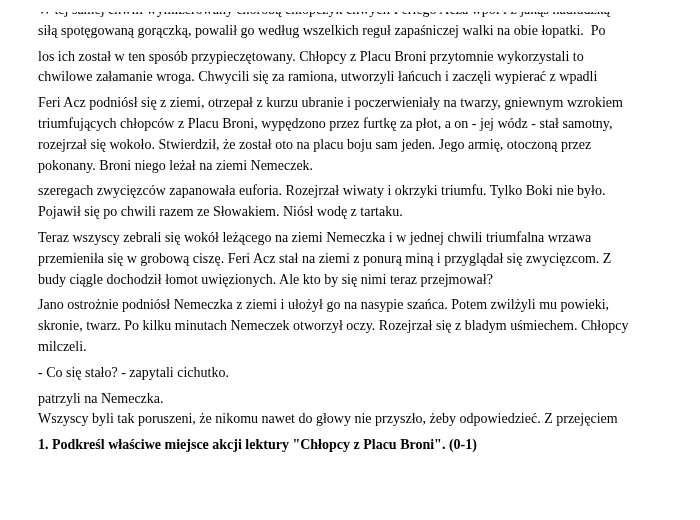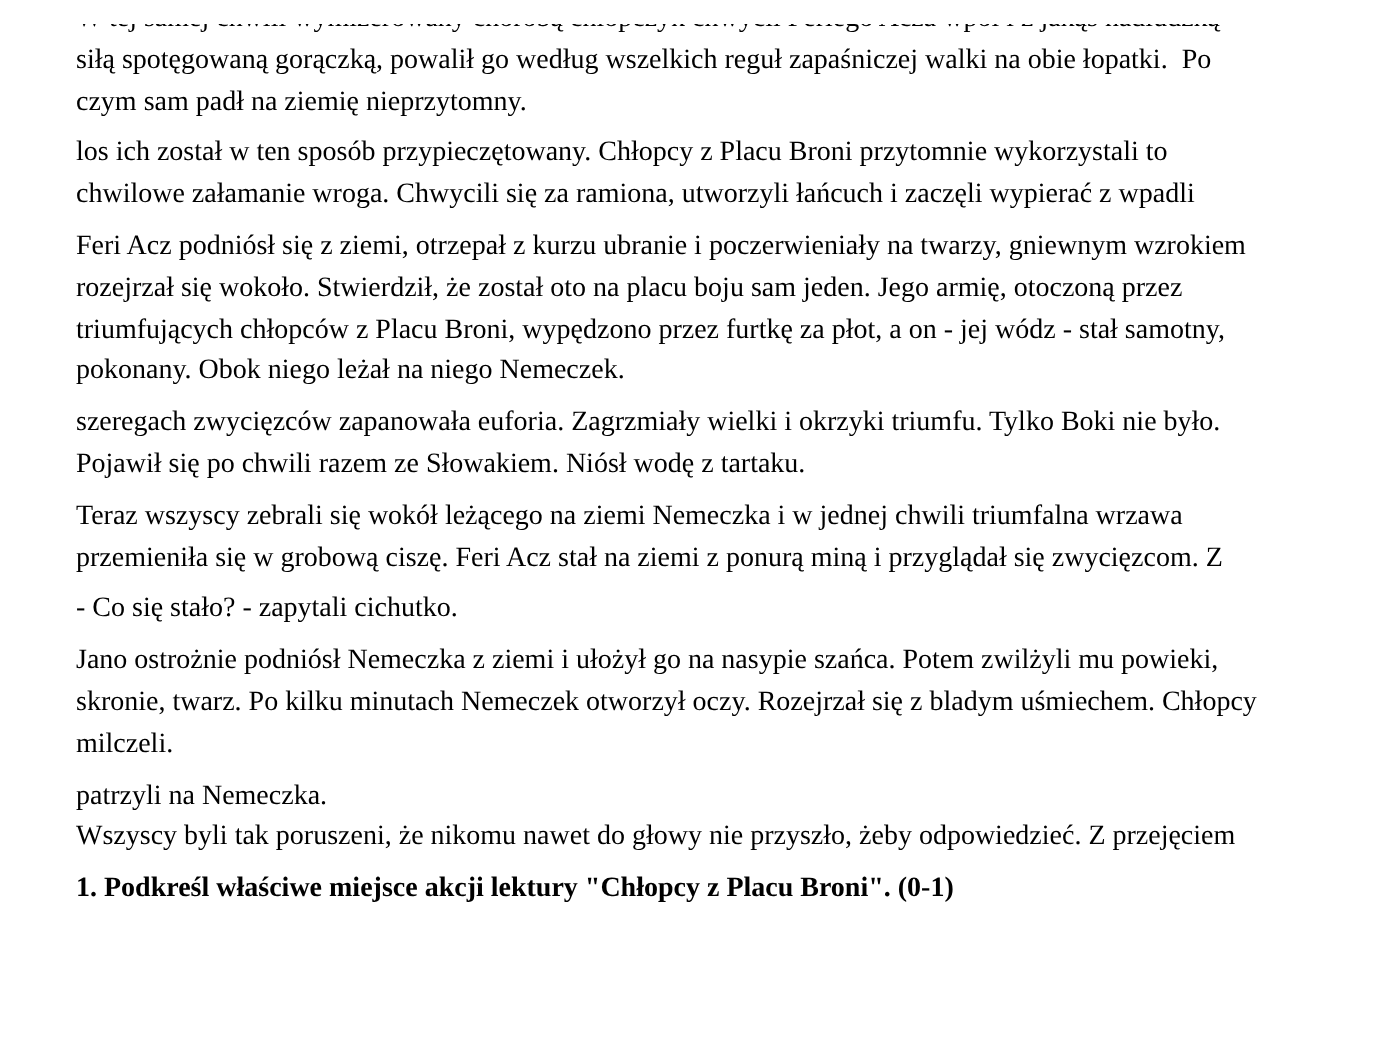--- a/index.html
+++ b/index.html
@@ -37,47 +37,47 @@
   }
 </style>
 </head>
 <body>
 
 <div class="page">
   <div class="doc-text" id="doc-text">
       <div class="paragraph">
         <div class="text-line">W tej samej chwili wymizerowany chorobą chłopczyk chwycił Feriego Acza wpół i z jakąś nadludzką</div>
         <div class="text-line">siłą spotęgowaną gorączką, powalił go według wszelkich reguł zapaśniczej walki na obie łopatki.  Po</div>
-        <div class="text-line">czym sam padł na ziemię nieprzytomny.</div>
       </div>
       <div class="paragraph">
         <div class="text-line">los ich został w ten sposób przypieczętowany. Chłopcy z Placu Broni przytomnie wykorzystali to</div>
         <div class="text-line">chwilowe załamanie wroga. Chwycili się za ramiona, utworzyli łańcuch i zaczęli wypierać z wpadli</div>
       </div>
       <div class="paragraph">
         <div class="text-line">Feri Acz podniósł się z ziemi, otrzepał z kurzu ubranie i poczerwieniały na twarzy, gniewnym wzrokiem</div>
+        <div class="text-line">triumfujących chłopców z Placu Broni, wypędzono przez furtkę za płot, a on - jej wódz - stał samotny,</div>
         <div class="text-line">rozejrzał się wokoło. Stwierdził, że został oto na placu boju sam jeden. Jego armię, otoczoną przez</div>
-        <div class="text-line">triumfujących chłopców z Placu Broni, wypędzono przez furtkę za płot, a on - jej wódz - stał samotny,</div>
-        <div class="text-line">pokonany. Obok niego leżał na niego Nemeczek.</div>
+        <div class="text-line">pokonany. Broni niego leżał na ziemi Nemeczek.</div>
       </div>
       <div class="paragraph">
-        <div class="text-line">szeregach zwycięzców zapanowała euforia. Zagrzmiały wielki i okrzyki triumfu. Tylko Boki nie było.</div>
+        <div class="text-line">szeregach zwycięzców zapanowała euforia. Rozejrzał wiwaty i okrzyki triumfu. Tylko Boki nie było.</div>
         <div class="text-line">Pojawił się po chwili razem ze Słowakiem. Niósł wodę z tartaku.</div>
       </div>
       <div class="paragraph">
         <div class="text-line">Teraz wszyscy zebrali się wokół leżącego na ziemi Nemeczka i w jednej chwili triumfalna wrzawa</div>
         <div class="text-line">przemieniła się w grobową ciszę. Feri Acz stał na ziemi z ponurą miną i przyglądał się zwycięzcom. Z</div>
-      </div>
-      <div class="paragraph">
-        <div class="text-line">- Co się stało? - zapytali cichutko.</div>
+        <div class="text-line">budy ciągle dochodził łomot uwięzionych. Ale kto by się nimi teraz przejmował?</div>
       </div>
       <div class="paragraph">
         <div class="text-line">Jano ostrożnie podniósł Nemeczka z ziemi i ułożył go na nasypie szańca. Potem zwilżyli mu powieki,</div>
         <div class="text-line">skronie, twarz. Po kilku minutach Nemeczek otworzył oczy. Rozejrzał się z bladym uśmiechem. Chłopcy</div>
         <div class="text-line">milczeli.</div>
+      </div>
+      <div class="paragraph">
+        <div class="text-line">- Co się stało? - zapytali cichutko.</div>
       </div>
       <div class="paragraph">
         <div class="text-line">patrzyli na Nemeczka.</div>
         <div class="text-line">Wszyscy byli tak poruszeni, że nikomu nawet do głowy nie przyszło, żeby odpowiedzieć. Z przejęciem</div>
       </div>
       <div class="paragraph bold">
         <div class="text-line">1. Podkreśl właściwe miejsce akcji lektury "Chłopcy z Placu Broni". (0-1)</div>
       </div>
     </div>
 </div>

